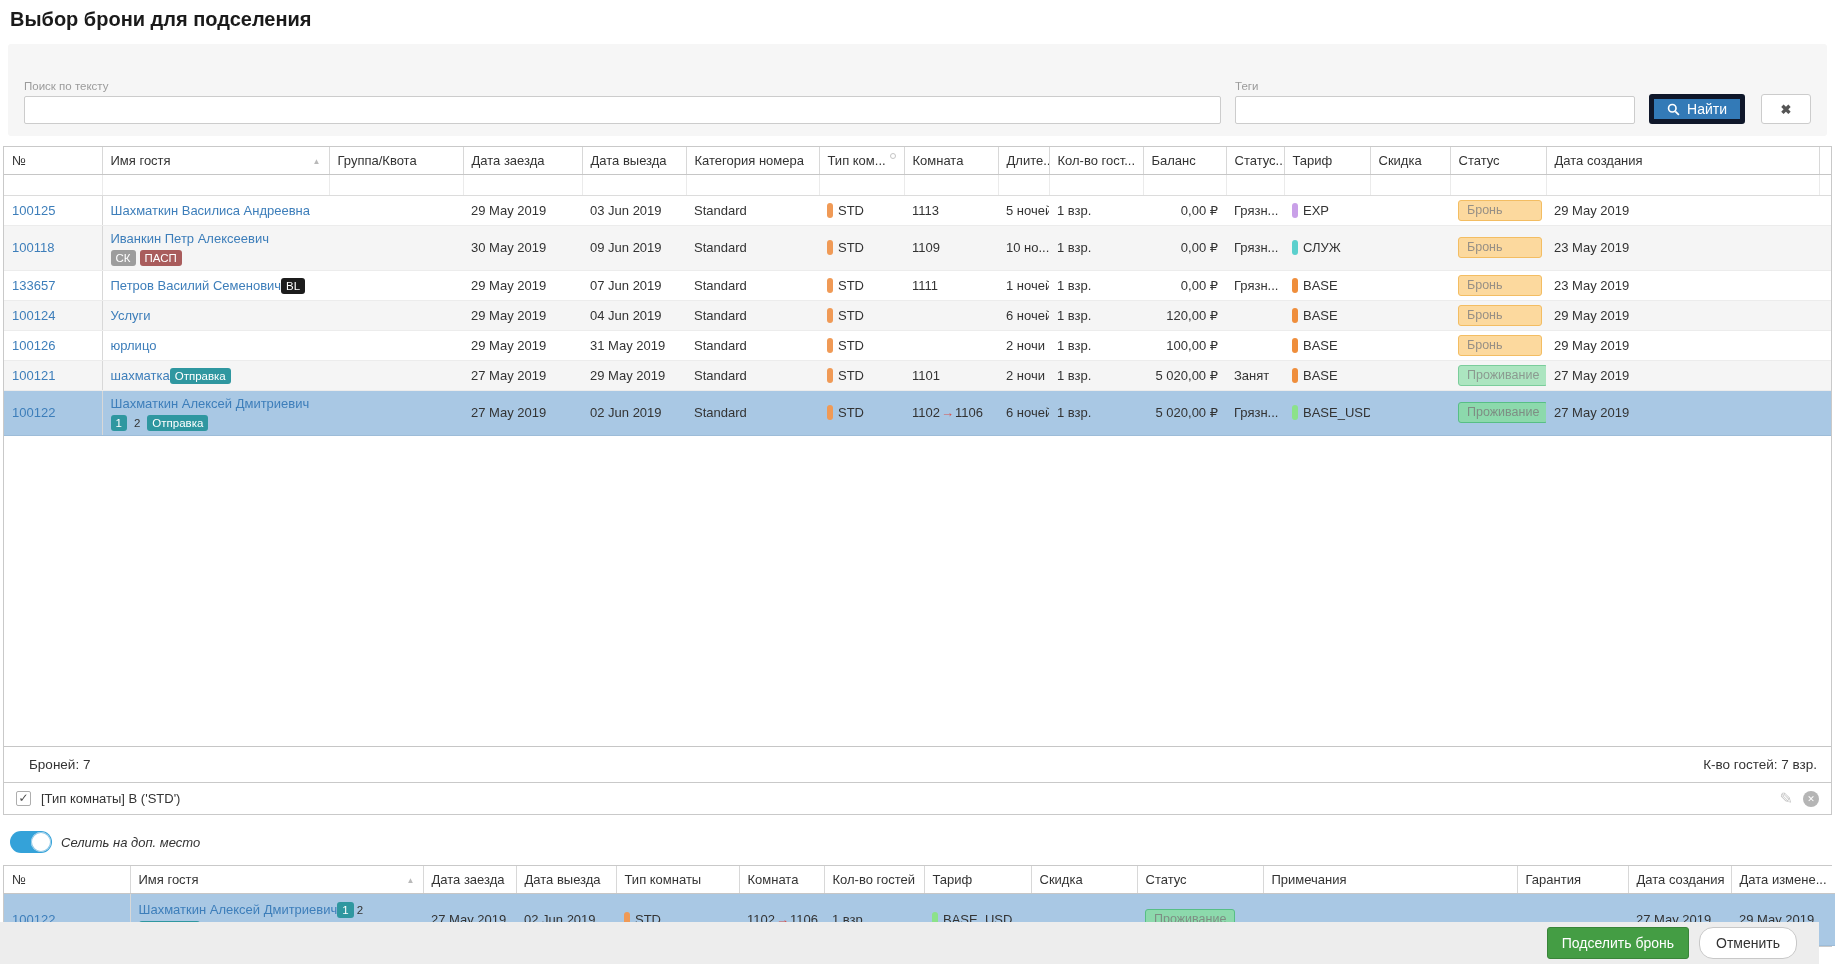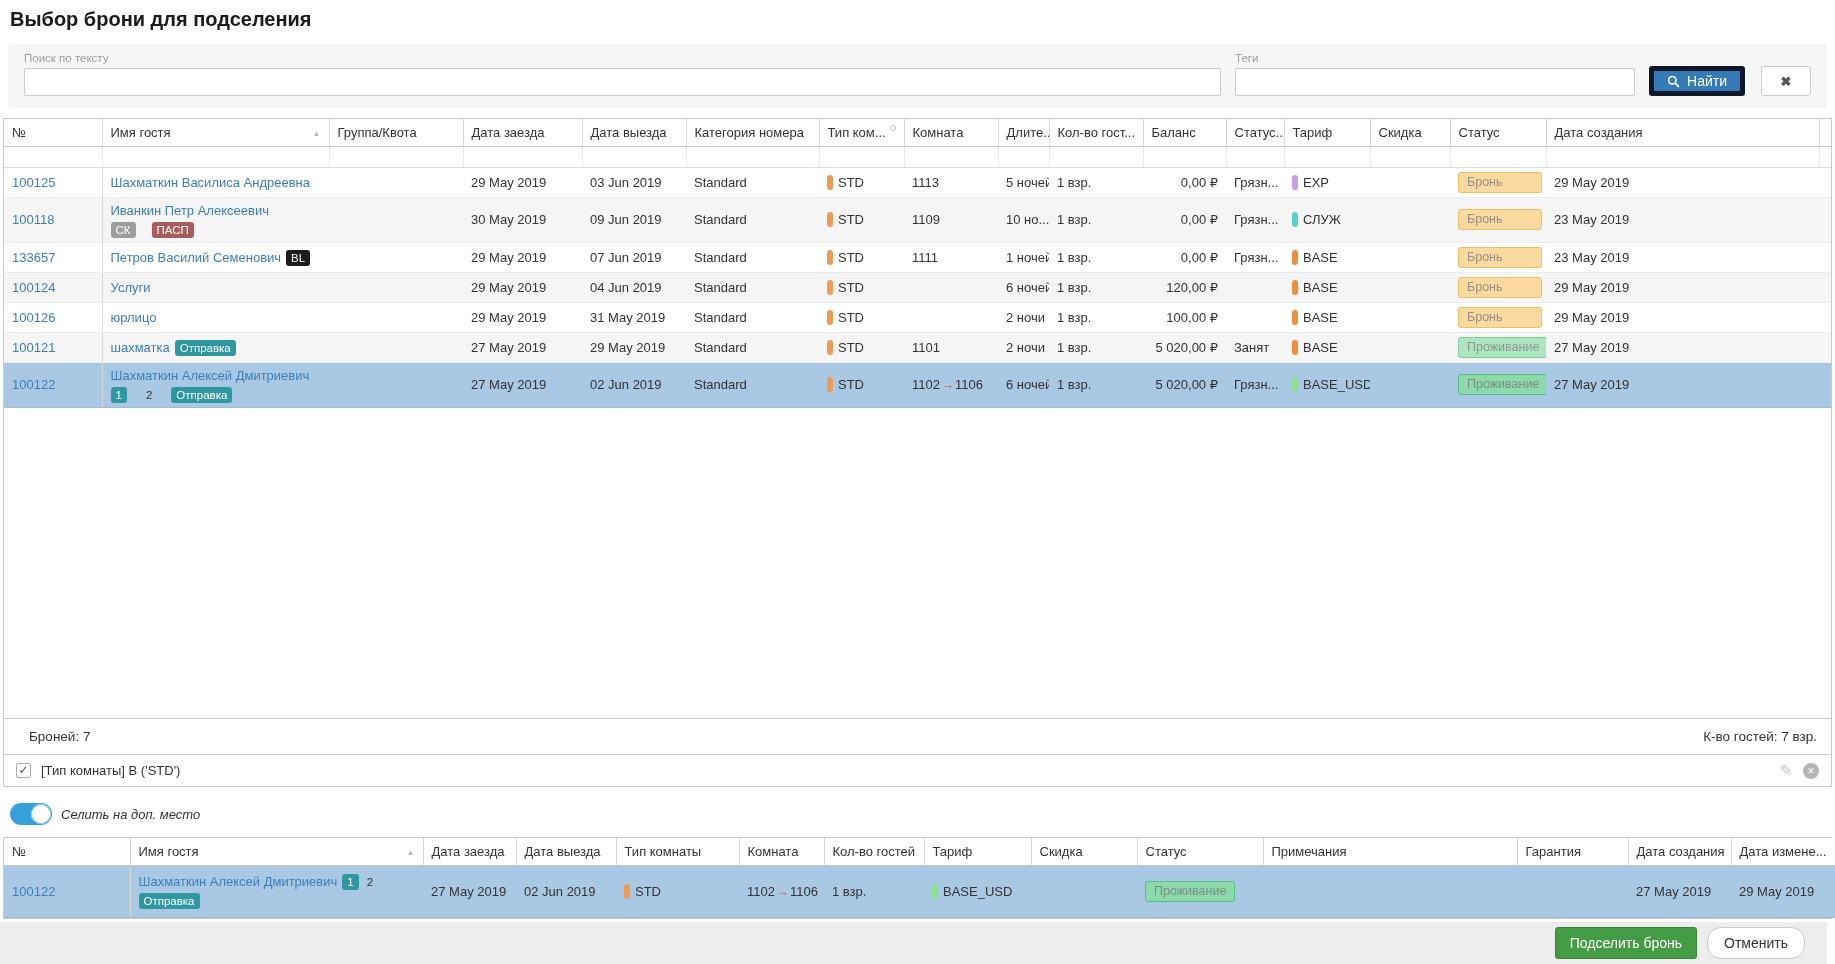--- a/index.html
+++ b/index.html
@@ -7,21 +7,21 @@
   body {
     width:1835px; height:964px; position:relative; overflow:hidden;
     background:#fff; color:#333;
     font-family:"Liberation Sans","DejaVu Sans",sans-serif; font-size:13px;
   }
   .title { font-size:20px; font-weight:700; color:#1a1a1a; padding:8px 0 0 10px; }
 
   
   .search-panel { margin:13px 8px 10px 8px; background:#f6f6f6; border-radius:3px;
     padding:8px 16px 12px 16px; display:flex; align-items:flex-end; gap:14px; }
-  .field { display:flex; flex-direction:column; }
+  .field { display:flex; flex-direction:column;margin-top:28px; }
   .field .flabel { font-size:11.5px; color:#9b9b9b; margin-bottom:4px; }
   .field input { height:28px; border:1px solid #ccc; border-radius:2px; background:#fff; padding:0 8px; font-size:13px; outline:none; }
   .f-text { flex:1; }
   .f-tags { width:400px; }
   .btn-find { background:var(--accent); color:#fff; border:5px solid #0f172a; border-radius:3px;
     height:30px; padding:0 13px; font-size:14px; display:flex; align-items:center; gap:7px; cursor:pointer; }
   .btn-clear { background:#fff; border:1px solid #ccc; border-radius:3px; height:30px; width:50px;
     color:#555; font-weight:bold; font-size:13px; margin-left:2px; cursor:pointer; }
 
   
@@ -38,23 +38,23 @@
   tr.data { height:27px; }
   tr.stripe { background:var(--stripe); }
   tr.sel { background:var(--selrow); }
   tr.sel td { border-bottom:1px solid #9dbcd8; }
   td.c-id, th.c-id { border-right:1px solid #d8d8d8; }
   td.right { text-align:right; }
   .cell-link { color:var(--link); text-decoration:none; cursor:pointer; }
   .sort { float:right; color:#b9b9b9; font-size:8px; margin-top:4px; }
   .fdot { display:inline-block; width:6px; height:6px; border:1px solid #c4c4c4; border-radius:50%; vertical-align:super; margin-left:4px; }
   .name-l1 { line-height:17px; }
-  .name-l1 .gbadge { margin-left:5px; }
+  .name-l1 .gbadge { }
   .badge-line { margin-top:3px; line-height:15px; }
-  .badge-line .gbadge { margin-right:16px; }
+  .badge-line .gbadge { margin-right:4px; }
   .gbadge { display:inline-block; border-radius:3px; padding:1px 5px; font-size:11.5px; line-height:14px; color:#fff; }
   .b-gray  { background:var(--bgray); }
   .b-red   { background:var(--bred); }
   .b-black { background:var(--bblack); }
   .b-teal  { background:var(--bteal); }
   .b-plain { background:transparent; color:#333; padding:1px 3px; }
   .tbar { display:inline-block; width:6px; height:15px; border-radius:3px; margin-right:5px; vertical-align:-3px; }
   .arrow { color:var(--arrowred); font-weight:bold; padding:0 1px; }
   .sbadge { display:inline-block; border-radius:3px; padding:2px 8px 3px 8px; font-size:12.5px; min-width:84px; }
   .s-booking    { background:var(--bk-bg); border:1px solid var(--bk-bd); color:#979086; }
@@ -74,21 +74,21 @@
     font-weight:bold; display:flex; align-items:center; justify-content:center; cursor:pointer; }
 
   .toggle-row { display:flex; align-items:center; gap:9px; margin:16px 0 12px 10px;font-style:italic; }
   .toggle { width:42px; height:22px; border-radius:12px; background:var(--toggle); position:relative; cursor:pointer; }
   .toggle .knob { position:absolute; right:1px; top:1px; width:20px; height:20px; border-radius:50%;
     background:#fff; box-shadow:inset 0 0 0 1px #8ec7e6; }
 
   .sub-wrap { margin:0 3px; border:1px solid #c9c9c9; background:#fff; }
   .sub-wrap tr.data { height:52px; }
 
-  .bottom-bar { position:absolute; left:0; right:8px; bottom:0; height:42px; background:#ededed;
+  .bottom-bar { position:absolute; left:0; right:16px; bottom:0; height:42px; background:#ededed;
     display:flex; align-items:center; justify-content:flex-end; gap:10px; padding:0 22px; }
   .btn-success { background:var(--success); border:1px solid #398439; color:#fff; border-radius:3px;
     padding:7px 14px; font-size:14px; cursor:pointer; }
   .btn-cancel { background:#fff; border:1px solid #c8c8c8; color:#333; border-radius:14px;
     padding:7px 16px; font-size:14px; cursor:pointer; }
 </style>
 </head>
 <body>
 
 <div class="title">Выбор брони для подселения</div>

